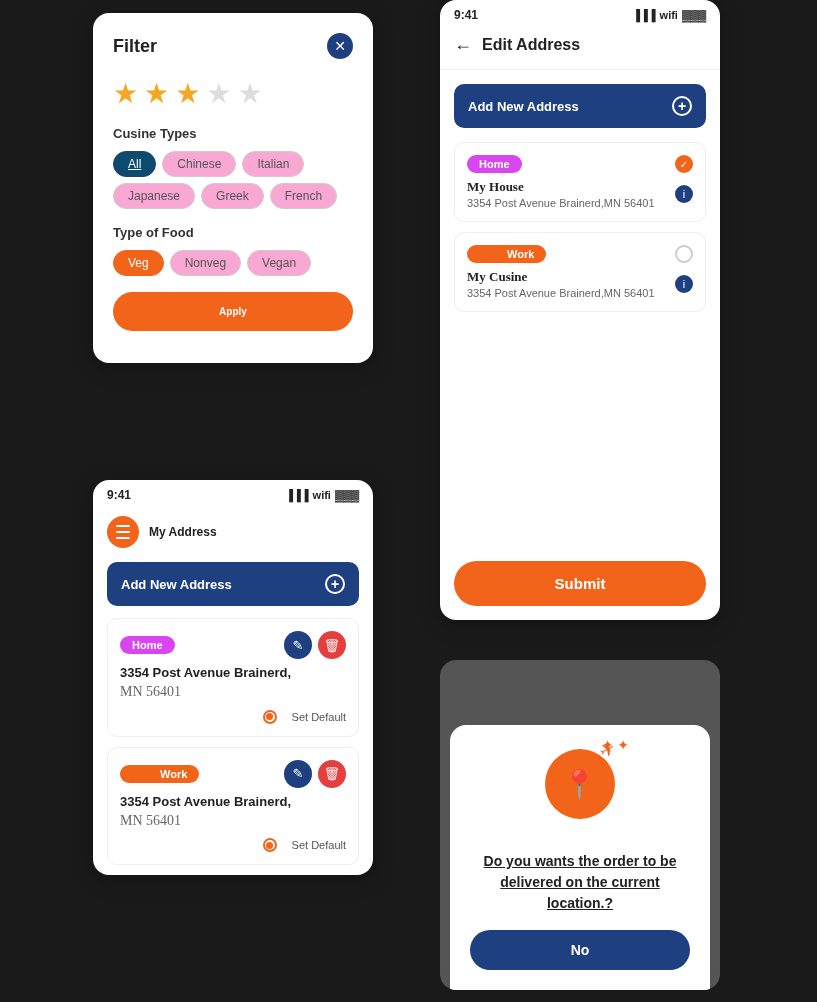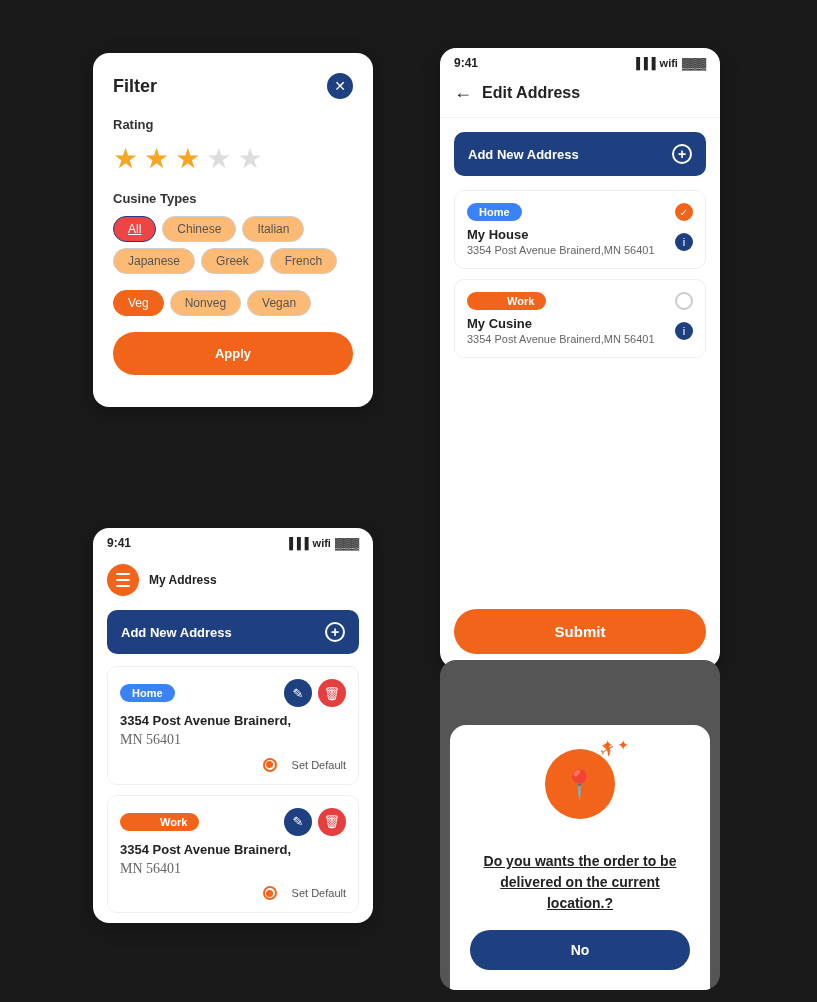--- a/index.html
+++ b/index.html
@@ -11,27 +11,26 @@
       overflow: hidden;
       position: relative;
     }
 
     
     .panel {
       background: #fff;
       border-radius: 16px;
       position: absolute;
       overflow: hidden;
-      margin-top: 48px;
     }
 
     
     .filter-panel {
       left: 93px;
-      top: 5px;
+      top: 13px;
       width: 280px;
       padding: 20px;
       box-shadow: 0 4px 20px rgba(0,0,0,0.3);
     }
     .filter-header {
       display: flex;
       justify-content: space-between;
       align-items: center;
       margin-bottom: 18px;
     }
@@ -72,44 +71,44 @@
       flex-wrap: wrap;
       gap: 6px;
       margin-bottom: 16px;
     }
     .chip {
       padding: 5px 14px;
       border-radius: 20px;
       font-size: 12px;
       border: 1.5px solid #ccc;
       color: #555;
-      background: #fdba74;
+      background: #f9a8d4;
       cursor: pointer;
     }
     .chip.active-dark {
-      background: #ef4444;
+      background: #0c4a6e;
       color: #fff;
       border-color: #1e4080;
       text-decoration: underline;
     }
     .chip.active-orange {
       background: #f26419;
       color: #fff;
       border-color: #f26419;
     }
 
     .apply-btn {
       display: block;
       width: 100%;
       padding: 14px;
       background: #f26419;
       color: #fff;
       border: none;
       border-radius: 30px;
-      font-size: 13px;
+      font-size: 10px;
       font-weight: 600;
       cursor: pointer;
       margin-bottom: 12px;
       text-align: center;
     }
     .clear-filter-link {
       display: block;
       text-align: center;
       font-size: 13px;
       color: #333;
@@ -192,21 +191,21 @@
       align-items: center;
       margin-bottom: 6px;
     }
     .tag-badge {
       padding: 3px 12px;
       border-radius: 12px;
       font-size: 11px;
       font-weight: 600;
       color: #fff;
     }
-    .tag-home { background: #3b82f6; }
+    .tag-home { background: #d946ef; }
     .tag-work { background: #f26419; padding-left: 40px; }
     .card-action-icons { display: flex; gap: 6px; }
     .edit-icon-btn {
       width: 28px; height: 28px;
       background: #1e4080;
       border-radius: 50%;
       display: flex; align-items: center; justify-content: center;
       color: #fff;
       font-size: 13px;
       cursor: pointer;
@@ -347,20 +346,21 @@
       color: #fff;
       font-size: 11px;
       display: flex; align-items: center; justify-content: center;
       cursor: pointer;
     }
     .edit-addr-name {
       font-size: 13px;
       font-weight: 600;
       color: #222;
       margin-bottom: 2px;
+      font-family: Liberation Serif, serif;
     }
     .edit-addr-text {
       font-size: 11px;
       color: #666;
     }
     .edit-addr-row {
       display: flex;
       align-items: center;
       justify-content: space-between;
     }
@@ -450,39 +450,39 @@
 <body>
 
 <div class="panel filter-panel">
   <div class="filter-header">
     <span class="filter-title">Filter</span>
     <button class="close-btn">
       <span>✕</span>
     </button>
   </div>
 
-  <div class="section-label">Rating</div>
   <div class="stars-row">
     <span class="star star-filled">★</span>
     <span class="star star-filled">★</span>
     <span class="star star-filled">★</span>
     <span class="star star-empty">★</span>
     <span class="star star-empty">★</span>
   </div>
 
   <div class="section-label">Cusine Types</div>
   <div class="chip-group">
     <span class="chip active-dark">All</span>
     <span class="chip">Chinese</span>
     <span class="chip">Italian</span>
     <span class="chip">Japanese</span>
     <span class="chip">Greek</span>
     <span class="chip">French</span>
   </div>
 
+  <div class="section-label">Type of Food</div>
   <div class="chip-group">
     <span class="chip active-orange">Veg</span>
     <span class="chip">Nonveg</span>
     <span class="chip">Vegan</span>
   </div>
 
   <button class="apply-btn">Apply</button>
 </div>
 
 <div class="panel address-panel-left">

